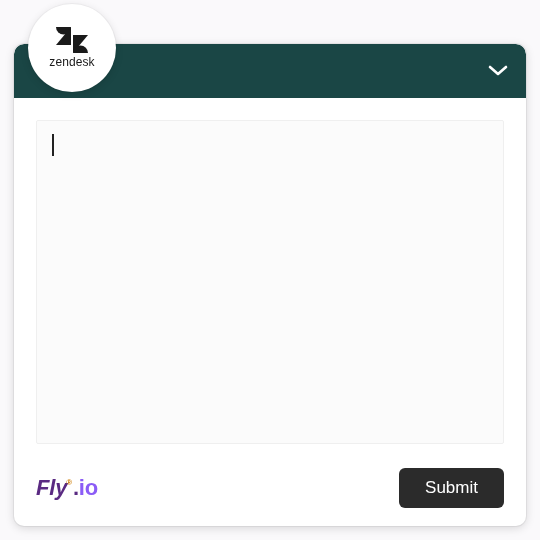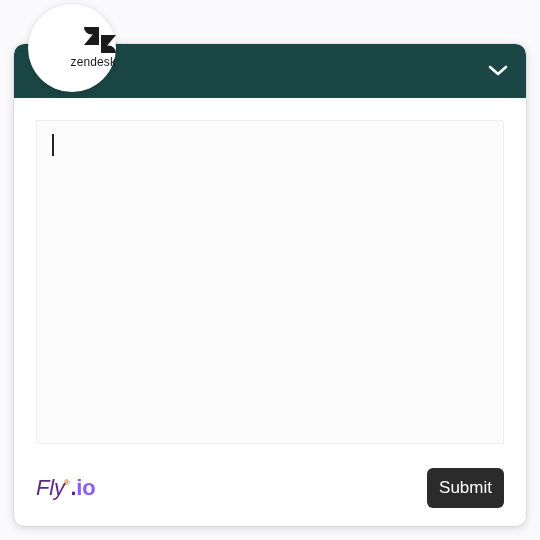--- a/index.html
+++ b/index.html
@@ -87,55 +87,55 @@
     padding: 10px 22px 18px 22px;
   }
 
   .brand {
     font-size: 22px;
     font-weight: 700;
     letter-spacing: -0.2px;
     display: inline-flex;
     align-items: baseline;
   }
-  .brand .fly { color: #5a2a82; font-weight: 400; font-style: italic; text-align: center;}
+  .brand .fly { color: #5a2a82; font-weight: 700; font-style: italic; text-align: center;}
   .brand .msg { color: #cc7a00; font-weight: 800; font-style: italic;}
   .brand .dot { color: #5a2a82; font-weight: 800; }
   .brand .io  { color: #8b5cf6; font-weight: 700; }
   .brand .reg {
     color: #cc7a00;
     font-size: 8px;
     font-weight: 700;
     position: relative;
     top: -10px;
     left: -1px;
   }
 
   .submit {
     background: #2b2b2b;
     color: #fff;
     font-size: 17px;
     border: none;
     border-radius: 6px;
-    padding: 10px 12px;
+    padding: 10px 26px;
     cursor: pointer;
   }
 
   .badge {
     position: absolute;
     left: 28px;
     top: 4px;
     width: 88px;
     height: 88px;
     background: #ffffff;
     border-radius: 50%;
     box-shadow: 0 2px 8px rgba(0,0,0,0.12), 0 0 0 1px rgba(0,0,0,0.03);
     display: flex;
     flex-direction: column;
-    align-items: flex-end;
+    align-items: center;
     justify-content: center;
     z-index: 2;
   }
   .badge svg { display: block; }
   .badge-name {
     font-size: 12px;
     color: #1a1a1a;
     font-weight: 500;
     margin-top: 2px;
     letter-spacing: 0.1px;

